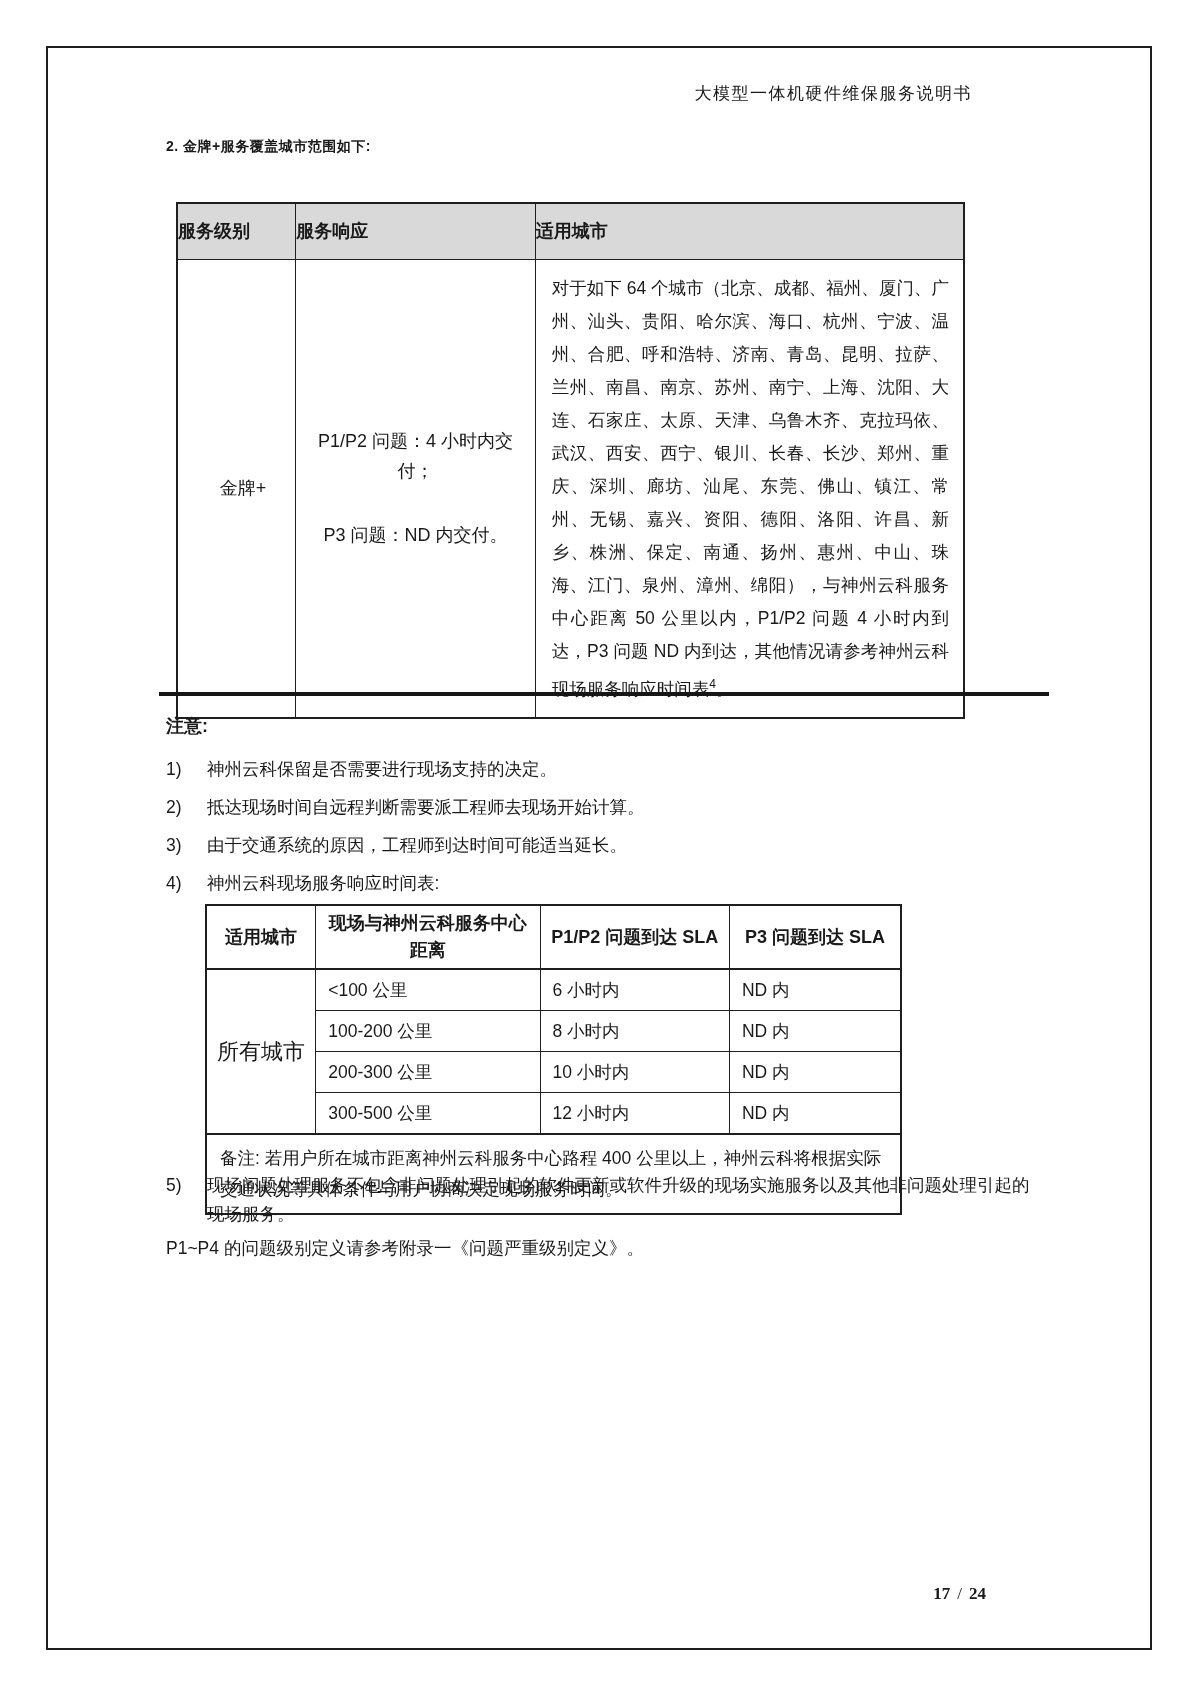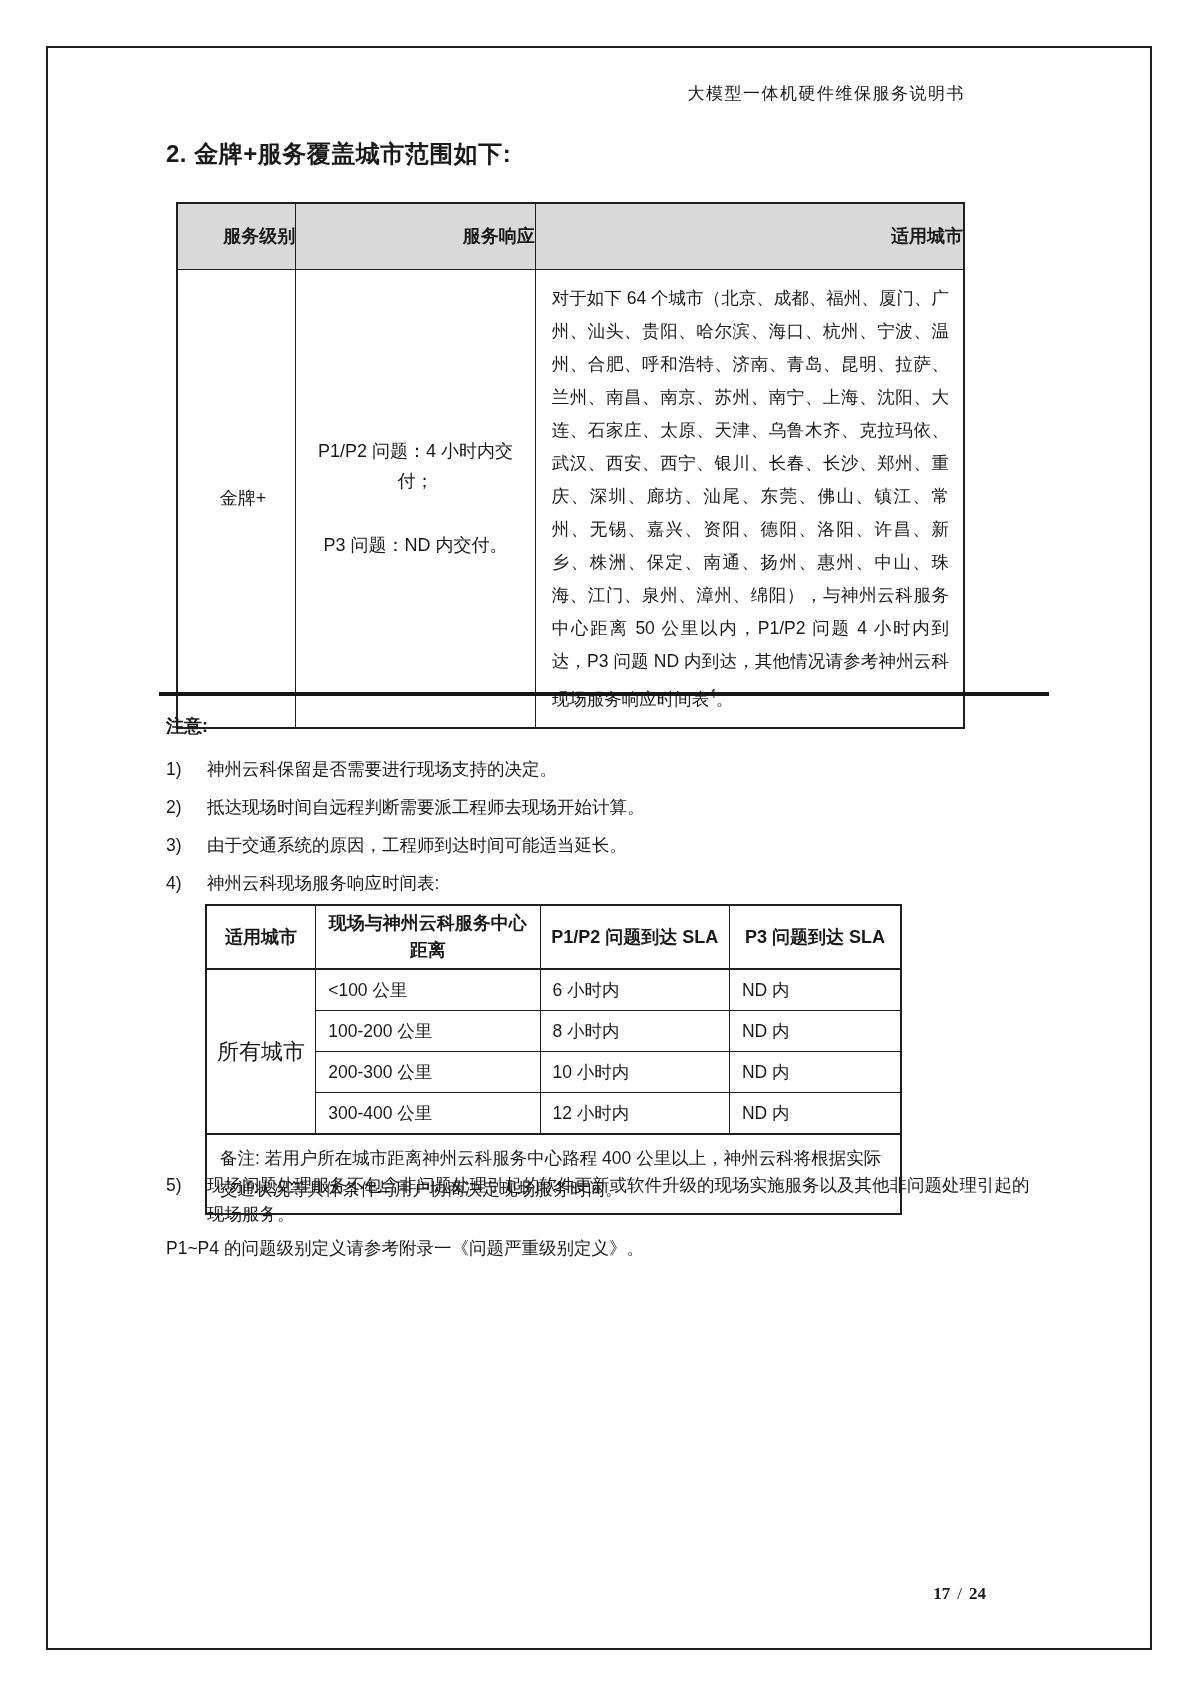--- a/index.html
+++ b/index.html
@@ -8,39 +8,39 @@
     position: relative;
     font-family: "Liberation Sans", sans-serif;
     color: #1a1a1a;
   }
   .page-frame {
     position: absolute; left: 46px; top: 46px;
     width: 1106px; height: 1604px;
     border: 2px solid #1f1f1f;
   }
   .doc-header {
-    position: absolute; top: 82px; left: 9px; width: 956px;
+    position: absolute; top: 82px; left: 16px; width: 956px;
     text-align: right;
     font-family: "Liberation Serif", serif;
     font-size: 17px; letter-spacing: 1.5px;
   }
   .section-title {
     position: absolute; top: 138px; left: 166px;
-    font-size: 24px; font-weight: bold; letter-spacing: 0.5px;
+    font-size: 14px; font-weight: bold; letter-spacing: 0.5px;
   }
   
   table { border-collapse: collapse; }
   .t1 {
     position: absolute; left: 176px; top: 202px; width: 789px;
     border: 2px solid #1f1f1f;
   }
   .t1 th, .t1 td { border: 1px solid #1f1f1f; }
   .t1 th {
-    background: #d9d9d9; height: 66px;
-    font-size: 18px; font-weight: bold; text-align: right;
+    background: #d9d9d9; height: 56px;
+    font-size: 18px; font-weight: bold; text-align: left;
   }
   .t1 td { vertical-align: middle; }
   .cell-level { text-align: center; font-size: 18px; padding-left: 13px; }
   .cell-response { text-align: center; font-size: 18px; padding: 0 20px; }
   .cell-response .resp-line1 { margin-bottom: 34px; line-height: 30px; }
   .cell-response .resp-line2 { line-height: 30px; }
   .cell-cities {
     padding: 12px 14px 12px 16px; height: 420px;
     font-size: 17.5px; line-height: 33px;
     text-align: justify; text-justify: inter-ideograph;
@@ -180,21 +180,21 @@
       <td>100-200 公里</td>
       <td>8 小时内</td>
       <td>ND 内</td>
     </tr>
     <tr>
       <td>200-300 公里</td>
       <td>10 小时内</td>
       <td>ND 内</td>
     </tr>
     <tr>
-      <td>300-400 公里</td>
+      <td>300-500 公里</td>
       <td>12 小时内</td>
       <td>ND 内</td>
     </tr>
     <tr>
       <td class="cell-remark" colspan="4">备注: 若用户所在城市距离神州云科服务中心路程 400 公里以上，神州云科将根据实际交通状况等具体条件与用户协商决定现场服务时间。</td>
     </tr>
   </tbody>
 </table>
 
 <div class="note note-5">

